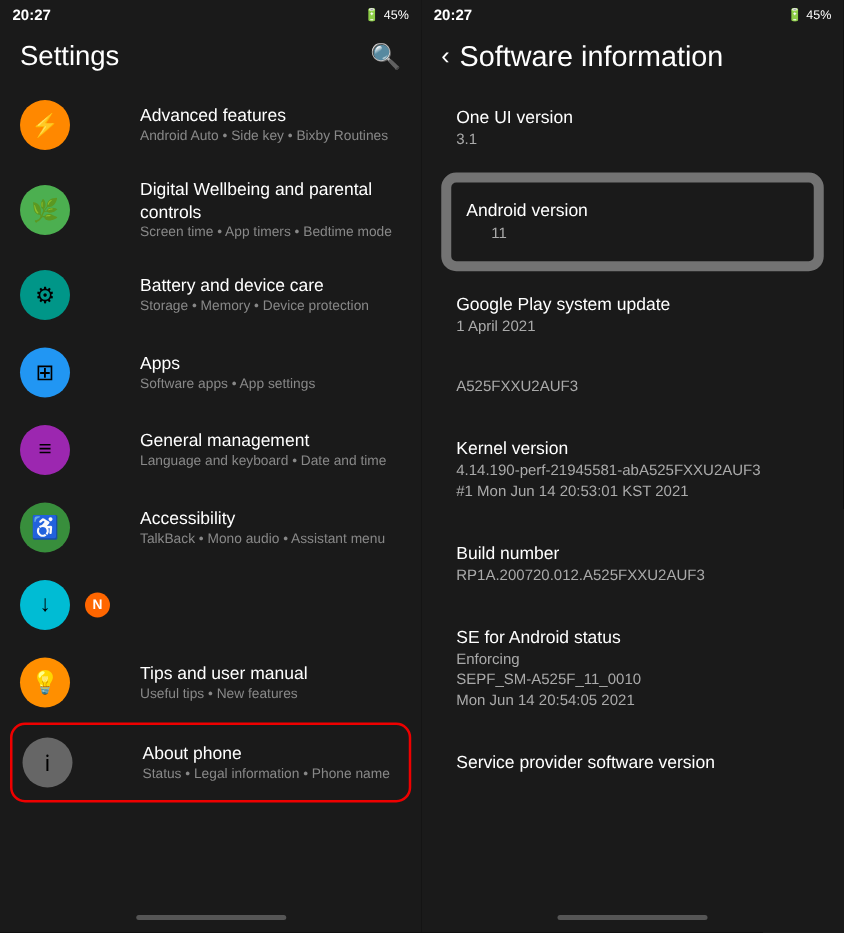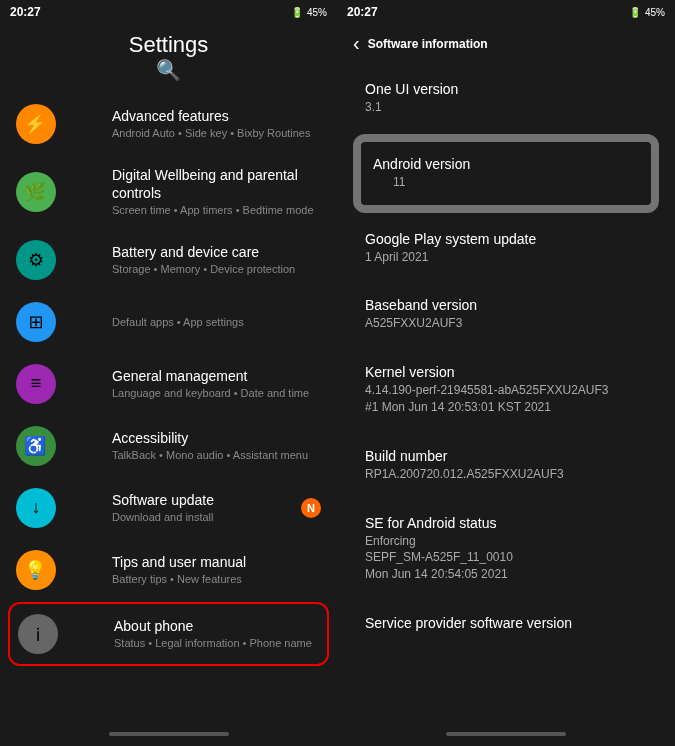--- a/index.html
+++ b/index.html
@@ -43,21 +43,20 @@
     .status-bar .icons span {
       color: #fff;
       font-size: 10px;
     }
 
     .left-header {
       padding: 8px 16px 12px;
       display: flex;
       justify-content: space-between;
       align-items: center;
-      flex-direction: column;
     }
     .left-header .title {
       color: #fff;
       font-size: 22px;
       font-weight: 400;
     }
     .left-header .search-icon {
       color: #fff;
       font-size: 20px;
     }
@@ -150,22 +149,22 @@
       display: flex;
       align-items: center;
       gap: 8px;
     }
     .right-header .back-arrow {
       color: #fff;
       font-size: 20px;
     }
     .right-header .title {
       color: #fff;
-      font-size: 12px;
-      font-weight: 700;
+      font-size: 23px;
+      font-weight: 400;
     }
 
     .info-list {
       flex: 1;
       overflow-y: auto;
       padding: 0 16px;
     }
     .info-list::-webkit-scrollbar { display: none; }
 
     .info-item {
@@ -236,50 +235,47 @@
       <div class="settings-item">
         <div class="settings-icon icon-teal">⚙</div>
         <div class="settings-text">
           <div class="name">Battery and device care</div>
           <div class="sub">Storage • Memory • Device protection</div>
         </div>
       </div>
       <div class="settings-item">
         <div class="settings-icon icon-blue">⊞</div>
         <div class="settings-text">
-          <div class="sub">Default apps • App settings</div>
+          <div class="name">Apps</div>
+          <div class="sub">Software apps • App settings</div>
         </div>
       </div>
       <div class="settings-item">
         <div class="settings-icon icon-purple">≡</div>
         <div class="settings-text">
           <div class="name">General management</div>
           <div class="sub">Language and keyboard • Date and time</div>
         </div>
       </div>
       <div class="settings-item">
         <div class="settings-icon icon-dark-green">♿</div>
         <div class="settings-text">
           <div class="name">Accessibility</div>
           <div class="sub">TalkBack • Mono audio • Assistant menu</div>
         </div>
       </div>
       <div class="settings-item">
         <div class="settings-icon icon-cyan">↓</div>
-        <div class="settings-text">
-          <div class="name">Software update</div>
-          <div class="sub">Download and install</div>
-        </div>
         <div class="badge-n">N</div>
       </div>
       <div class="settings-item">
         <div class="settings-icon icon-amber">💡</div>
         <div class="settings-text">
           <div class="name">Tips and user manual</div>
-          <div class="sub">Battery tips • New features</div>
+          <div class="sub">Useful tips • New features</div>
         </div>
       </div>
       <div class="settings-item highlighted">
         <div class="settings-icon icon-gray">ℹ</div>
         <div class="settings-text">
           <div class="name">About phone</div>
           <div class="sub">Status • Legal information • Phone name</div>
         </div>
       </div>
     </div>
@@ -311,21 +307,20 @@
       </div>
       <div class="info-item highlighted">
         <div class="label">Android version</div>
         <div class="value" style="white-space: pre-line; margin-left: 20px;">11</div>
       </div>
       <div class="info-item">
         <div class="label">Google Play system update</div>
         <div class="value" style="white-space: pre-line;">1 April 2021</div>
       </div>
       <div class="info-item">
-        <div class="label">Baseband version</div>
         <div class="value" style="white-space: pre-line;">A525FXXU2AUF3</div>
       </div>
       <div class="info-item">
         <div class="label">Kernel version</div>
         <div class="value" style="white-space: pre-line;">4.14.190-perf-21945581-abA525FXXU2AUF3
 #1 Mon Jun 14 20:53:01 KST 2021</div>
       </div>
       <div class="info-item">
         <div class="label">Build number</div>
         <div class="value" style="white-space: pre-line;">RP1A.200720.012.A525FXXU2AUF3</div>

